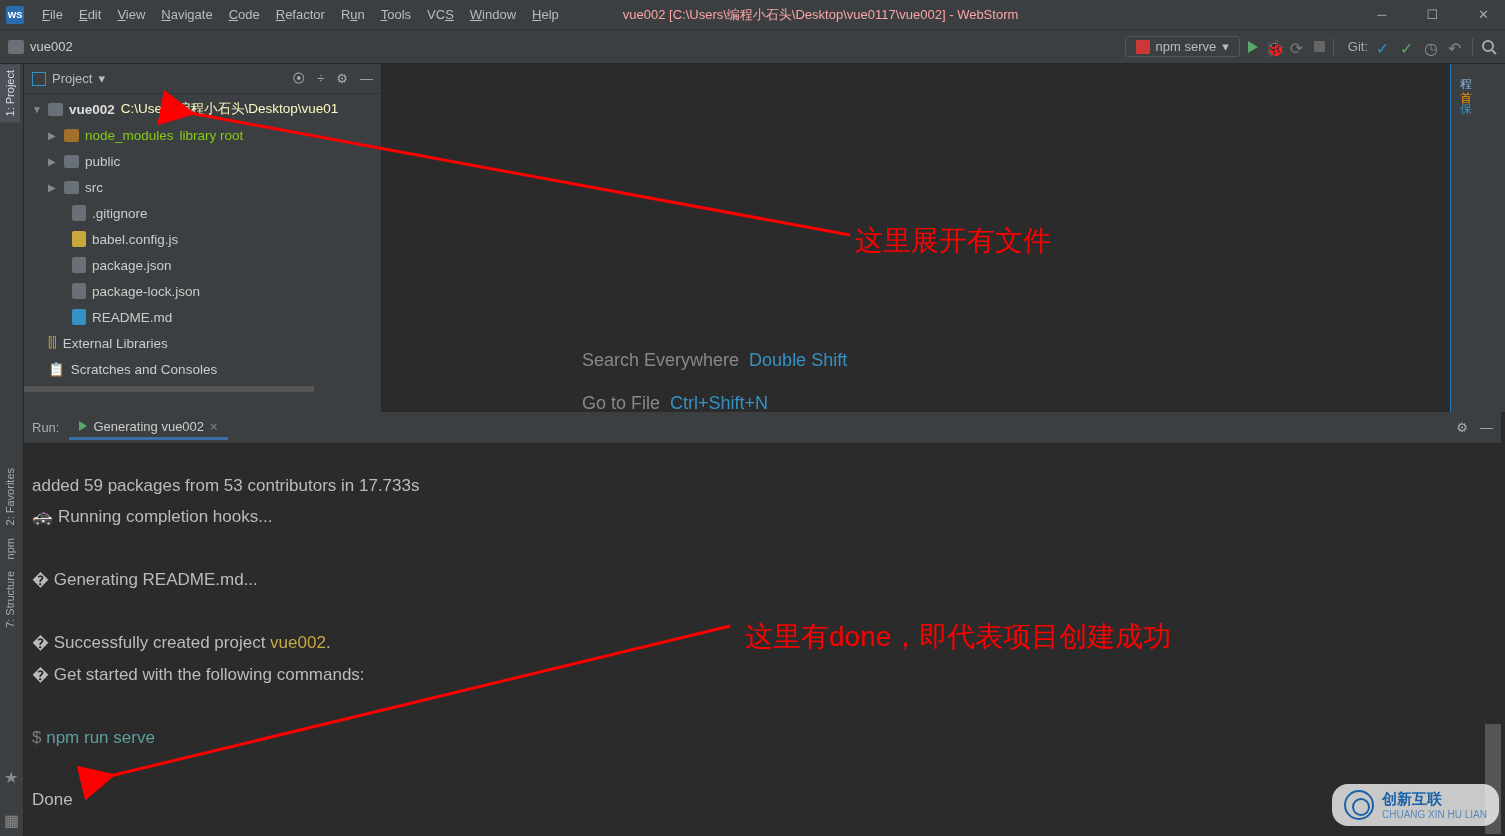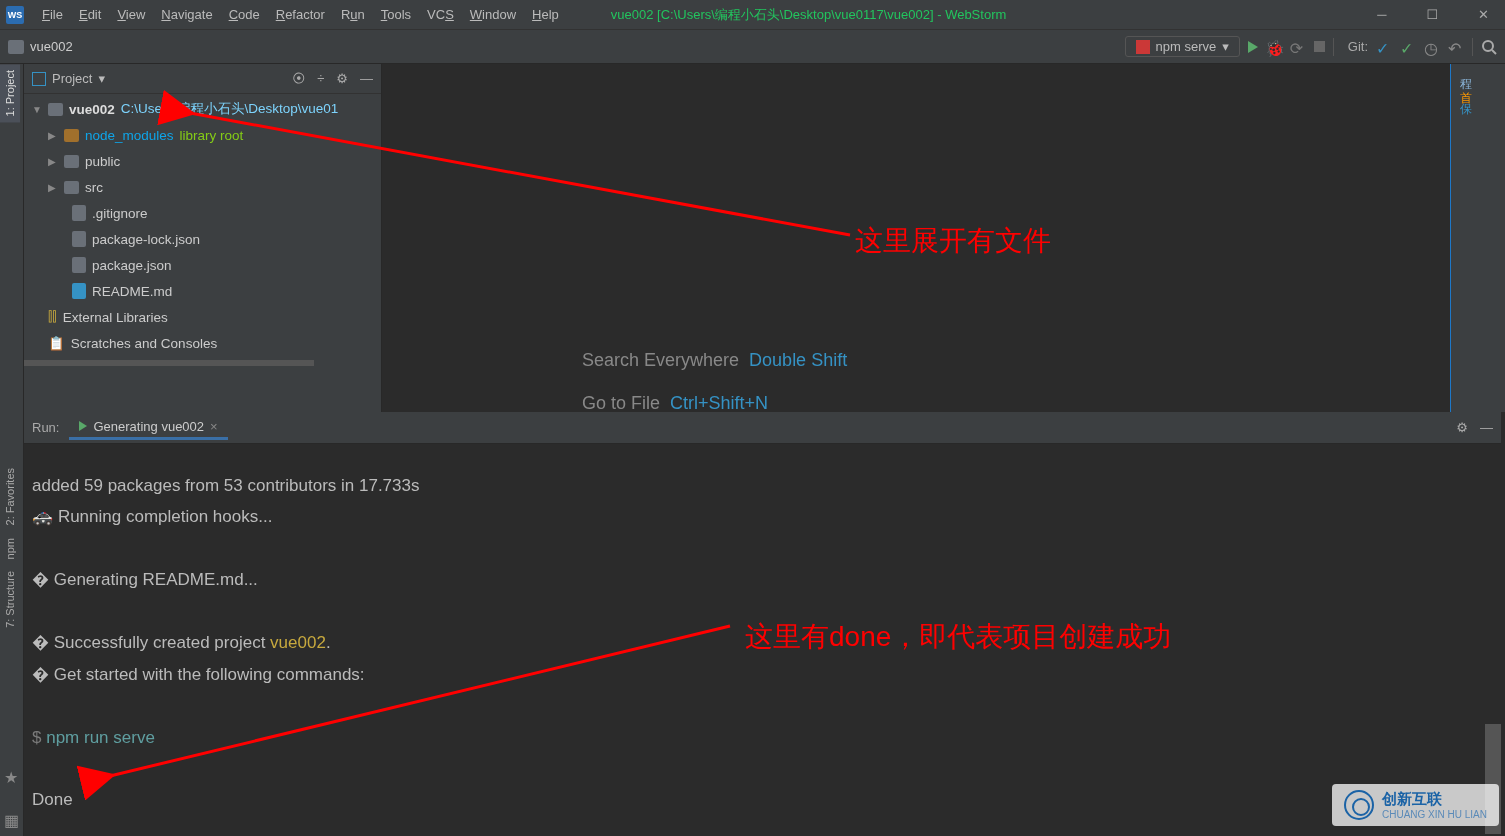--- a/index.html
+++ b/index.html
@@ -3,21 +3,21 @@
 <meta charset="utf-8">
 <style>
 * { margin:0; padding:0; box-sizing:border-box; font-family:"Segoe UI","Microsoft YaHei",sans-serif; }
 body { background:#2b2b2b; color:#bbb; width:1505px; height:836px; overflow:hidden; position:relative; }
 
 
 .titlebar { height:30px; background:#3c3f41; display:flex; align-items:center; padding:0 6px; font-size:13px; border-bottom:1px solid #323232;}
 .titlebar .ws-logo { width:18px; height:18px; background:#2b6cb0; border-radius:2px; margin-right:10px; display:inline-flex;align-items:center;justify-content:center;color:#fff;font-size:9px;font-weight:bold;}
 .menuitem { padding:0 8px; cursor:pointer; color:#bbb; }
 .menuitem u{ text-decoration:underline; }
-.titlebar .title { flex:0 0 auto; margin-left:44px; color:#22c55e; }
+.titlebar .title { flex:0 0 auto; margin-left:56px; color:#fca5a5; }
 .win-controls { margin-left:auto; display:flex; gap:20px; color:#aaa;}
 .win-controls span{ padding:0 10px; cursor:pointer;}
 
 
 .navbar { height:34px; background:#3c3f41; display:flex; align-items:center; padding:0 8px; border-bottom:1px solid #282828;}
 .navbar .crumb { display:flex; align-items:center; gap:6px; font-size:13px; color:#ccc;}
 .navbar .crumb .dir-icon{ width:16px;height:14px;background:#6a7078;border-radius:2px;}
 .navbar .right { margin-left:auto; display:flex; align-items:center; gap:8px;}
 .run-config { border:1px solid #555; border-radius:3px; padding:2px 10px; display:flex; align-items:center; gap:6px; font-size:13px;}
 .run-config .npm-ic{ width:14px;height:14px;background:#cb3837;}
@@ -43,22 +43,22 @@
 .tree{ flex:1; overflow:auto; font-size:13.5px; padding-top:2px;}
 .tree-row{ display:flex; align-items:center; height:26px; padding-left:8px; gap:6px; white-space:nowrap;}
 .tree-arrow{ width:10px; color:#888; font-size:10px;}
 .folder-ic{ width:15px;height:13px;background:#6a7078;border-radius:2px; position:relative;}
 .folder-ic.library{ background:#a1702c;}
 .file-ic{ width:14px;height:16px;background:#6a7078;border-radius:2px;}
 .file-ic.js{ background:#c7a93e;}
 .file-ic.md{ background:#3592c4;}
 .tree-row .name{ color:#ccc;}
 .tree-row .name.bold{ font-weight:bold; color:#ddd;}
-.tree-row .dim{ color:#7dd3fc;}
-.tree-row.lib .name{ color:#0ea5e9;}
+.tree-row .dim{ color:#fef9c3;}
+.tree-row.lib .name{ color:#84cc16;}
 .indent-1{ padding-left:24px;}
 .indent-2{ padding-left:48px;}
 .ext-root{ padding-left:8px;}
 .tree-scroll{ height:6px;background:#555;width:290px;margin-left:0;margin-top:4px;}
 
 
 .editor{ position:absolute; left:382px; top:64px; right:55px; height:348px; background:#2b2b2b; color:#888; font-size:18px; padding-top:248px; padding-left:200px;margin-top:38px;}
 .tip-line{ margin-bottom:22px;}
 .tip-line .shortcut{ color:#3592c4;}
 .gutter-right{ position:absolute; right:0; top:64px; width:55px; height:348px; background:#3c3f41; border-left:1px solid #1e78c8;}
@@ -72,21 +72,21 @@
 .console{ flex:1; padding:6px 8px; font-family:Consolas,monospace; font-size:17px; line-height:1.85; color:#bbb; overflow:auto; position:relative;}
 .console .hl-yellow{ color:#c7a93e;}
 .console .dollar{ color:#7a7a7a;}
 .console .cmd{ color:#5f9ea0;}
 .console-scroll{ position:absolute; right:0; top:260px; width:16px; height:110px; background:#555;}
 
 
 .anno{ position:absolute; color:#ff0000; font-size:28px; font-weight:500; pointer-events:none;}
 svg.arrow{ position:absolute; pointer-events:none; overflow:visible;}
 
-.watermark{ position:absolute; right:6px; bottom:10px; background:rgba(255,255,255,0.75); padding:6px 12px; border-radius:4px; display:flex; align-items:center; gap:8px; font-size:15px; color:#1b63a6;}
+.watermark{ position:absolute; right:6px; bottom:10px; background:rgba(255,255,255,0.75); padding:6px 12px; border-radius:16px; display:flex; align-items:center; gap:8px; font-size:15px; color:#1b63a6;}
 .watermark .wm-ring{ width:30px;height:30px;border:2px solid #1b63a6;border-radius:50%; position:relative;}
 .watermark .wm-ring::after{ content:''; position:absolute; left:6px; top:6px; width:14px;height:14px; border:2px solid #1b63a6; border-radius:50%;}
 
 </style>
 </head>
 <body>
 
 <div class="titlebar">
   <span class="ws-logo">WS</span>
   <span class="menuitem"><u>F</u>ile</span>
@@ -182,26 +182,30 @@
     <div class="tree-row indent-1">
       <span class="tree-arrow">▶</span>
       <span class="folder-ic"></span>
       <span class="name">src</span>
     </div>
     <div class="tree-row indent-2">
       <span class="file-ic"></span>
       <span class="name">.gitignore</span>
     </div>
     <div class="tree-row indent-2">
+      <span class="file-ic js"></span>
+      <span class="name">babel.config.js</span>
+    </div>
+    <div class="tree-row indent-2">
+      <span class="file-ic"></span>
+      <span class="name">package.json</span>
+    </div>
+    <div class="tree-row indent-2">
       <span class="file-ic"></span>
       <span class="name">package-lock.json</span>
-    </div>
-    <div class="tree-row indent-2">
-      <span class="file-ic"></span>
-      <span class="name">package.json</span>
     </div>
     <div class="tree-row indent-2">
       <span class="file-ic md"></span>
       <span class="name">README.md</span>
     </div>
     <div class="tree-row ext-root">
       <span class="tree-arrow"></span>
       <span style="color:#c7a93e">⫿⫿</span>
       <span class="name">External Libraries</span>
     </div>

